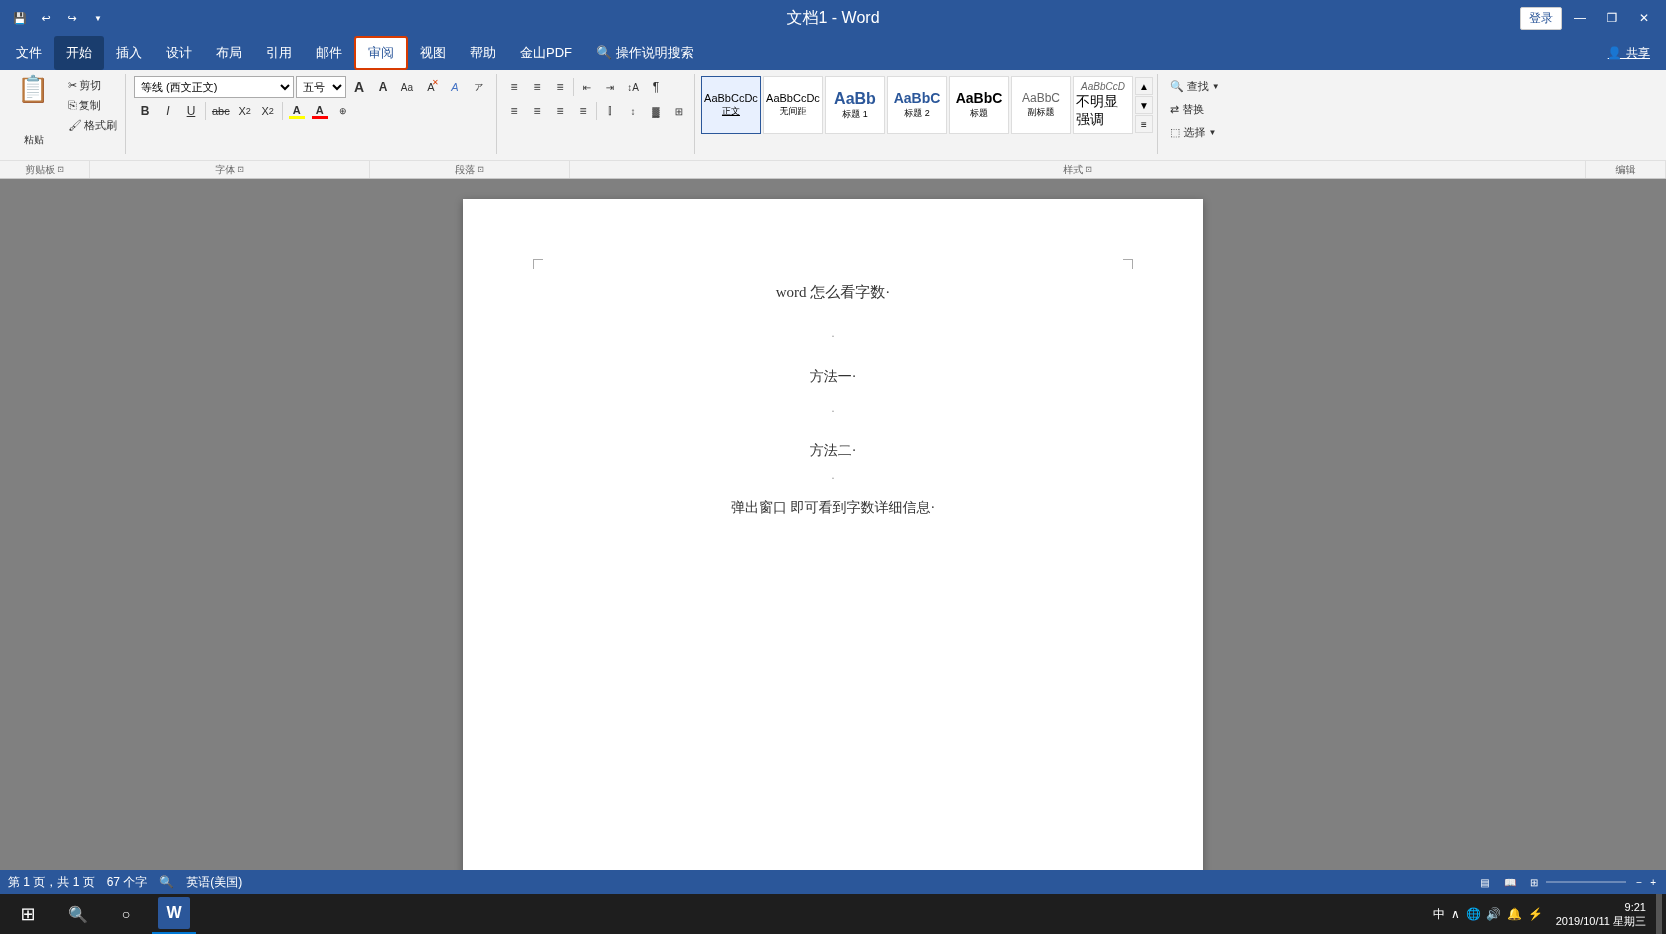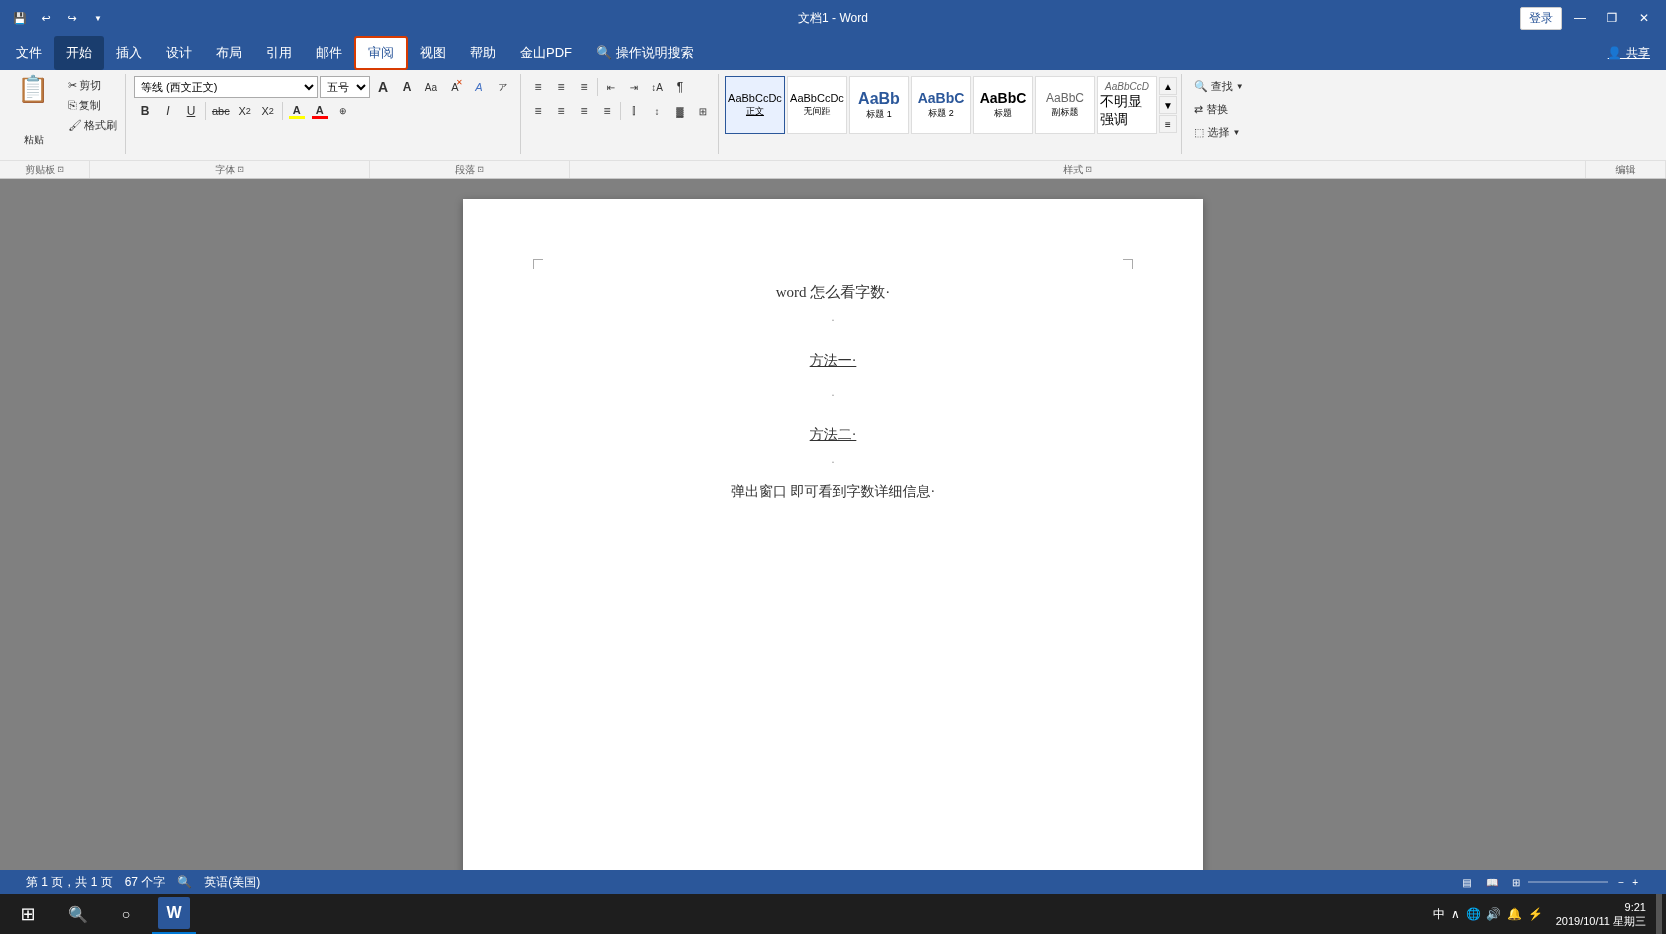--- a/index.html
+++ b/index.html
@@ -10,21 +10,21 @@
       height: 36px;
       background: #2b579a;
       display: flex;
       align-items: center;
       justify-content: space-between;
       padding: 0 8px;
       color: white;
     }
     .title-bar-left { display: flex; align-items: center; gap: 6px; }
     .title-ctrl-btn { width: 28px; height: 24px; border: none; background: transparent; color: white; cursor: pointer; font-size: 12px; display: flex; align-items: center; justify-content: center; }
-    .title-bar-title { font-size: 12px; position: absolute; left: 50%; transform: translateX(-50%); white-space: nowrap; }
+    .title-bar-title { font-size: 16px; position: absolute; left: 50%; transform: translateX(-50%); white-space: nowrap; }
     .quick-access { display: flex; align-items: center; gap: 2px; }
     .qa-btn { width: 24px; height: 24px; border: none; background: transparent; color: white; cursor: pointer; font-size: 11px; display: flex; align-items: center; justify-content: center; }
 
     
     .menu-bar {
       height: 34px;
       background: #2b579a;
       display: flex;
       align-items: stretch;
       padding: 0 4px;
@@ -77,21 +77,21 @@
       cursor: pointer;
       border-radius: 2px;
       font-size: 11px;
       color: #333;
       white-space: nowrap;
     }
 
     
     .font-row { display: flex; align-items: center; gap: 2px; margin-bottom: 2px; }
     .font-select {
-      width: 184px;
+      width: 160px;
       height: 22px;
       border: 1px solid #ababab;
       background: white;
       font-size: 11px;
       padding: 0 2px;
     }
     .font-size-select {
       width: 50px;
       height: 22px;
       border: 1px solid #ababab;
@@ -201,22 +201,22 @@
       background: white;
       box-shadow: 0 2px 8px rgba(0,0,0,0.3);
       padding: 80px 80px 60px;
       position: relative;
       font-family: 'SimSun', serif;
       font-size: 14px;
       line-height: 1.8;
       color: #333;
     }
     .page-content { text-align: center; }
-    .doc-title { font-size: 15px; margin-bottom: 4px; }
-    .doc-section { margin: 16px 0 4px; text-decoration: underline; }
+    .doc-title { font-size: 15px; margin-bottom: 20px; }
+    .doc-section { margin: 16px 0 4px; }
     .doc-body { margin: 6px 0; }
     .cursor { display: inline-block; width: 1px; height: 14px; background: #333; vertical-align: middle; animation: blink 1s infinite; }
     @keyframes blink { 0%,50% { opacity: 1; } 51%,100% { opacity: 0; } }
 
     
     .corner-mark {
       position: absolute;
       width: 10px;
       height: 10px;
       border-color: #aaa;
@@ -226,21 +226,21 @@
     .corner-tl { top: 60px; left: 70px; border-top-width: 1px; border-left-width: 1px; }
     .corner-tr { top: 60px; right: 70px; border-top-width: 1px; border-right-width: 1px; }
 
     
     .status-bar {
       height: 24px;
       background: #2b579a;
       display: flex;
       align-items: center;
       justify-content: space-between;
-      padding: 0 26px;
+      padding: 0 8px;
       font-size: 12px;
       color: white;
     }
     .status-left { display: flex; align-items: center; gap: 12px; }
     .status-right { display: flex; align-items: center; gap: 4px; }
     .view-btn { width: 22px; height: 18px; background: transparent; border: none; color: white; cursor: pointer; display: flex; align-items: center; justify-content: center; font-size: 10px; }
     .zoom-btn { background: transparent; border: none; color: white; cursor: pointer; font-size: 10px; padding: 0 2px; }
 
     
     .taskbar {

